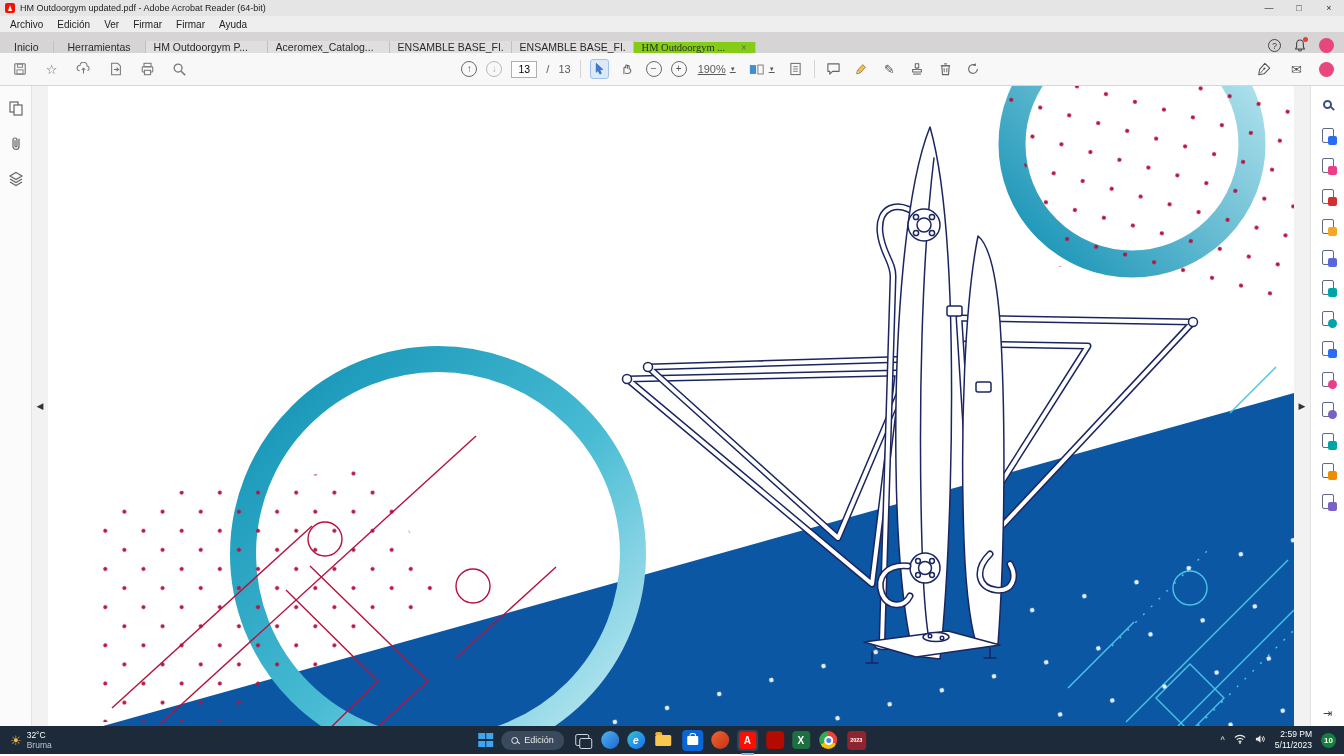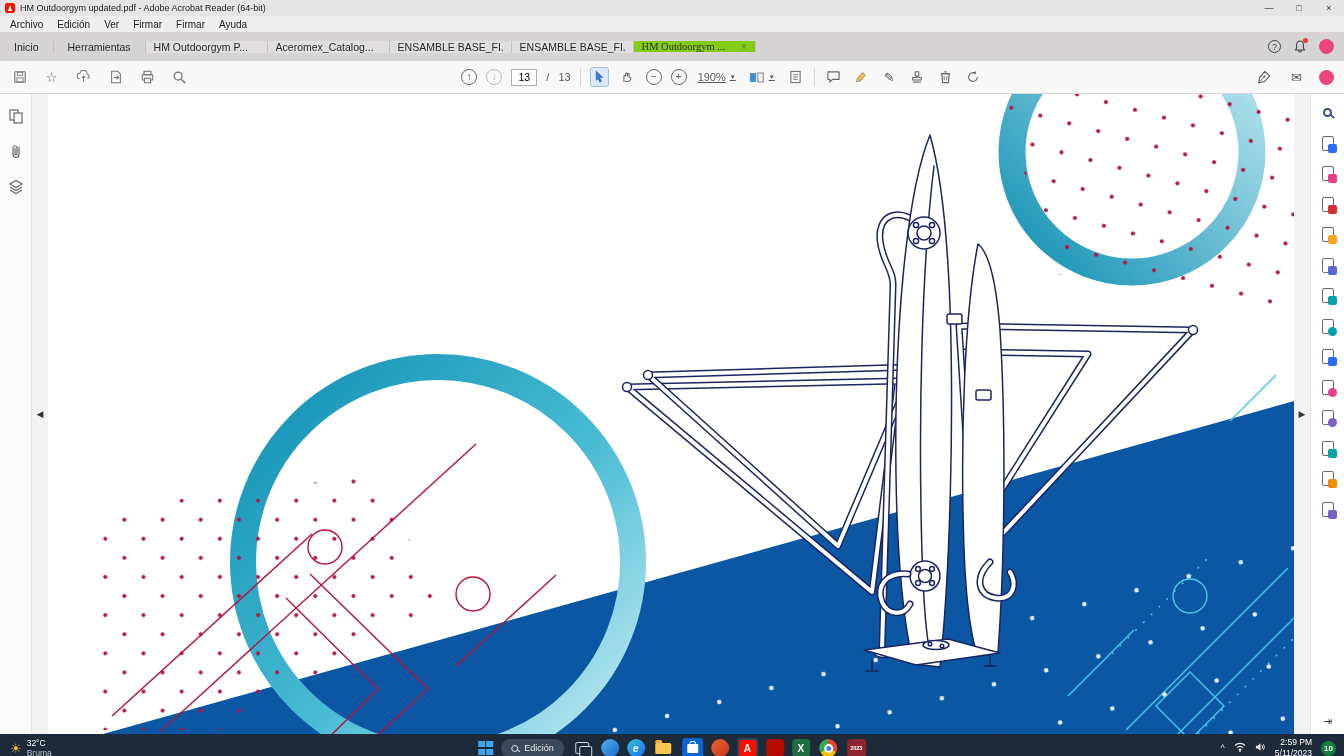--- a/index.html
+++ b/index.html
@@ -11,21 +11,21 @@
   
   .titlebar { height:16px; background:#e5e5e5; display:flex; align-items:center; gap:5px; padding-left:5px; font-size:9px; color:#222; }
   .adobe-logo { width:10px; height:10px; background:#fa0f00; border-radius:2px; position:relative; flex:none; }
   .adobe-logo::after { content:""; position:absolute; left:2.5px; top:2px; border-left:2.5px solid transparent; border-right:2.5px solid transparent; border-bottom:6px solid #fff; }
   .win-controls { margin-left:auto; display:flex; height:100%; }
   .win-btn { width:30px; display:flex; align-items:center; justify-content:center; font-size:9px; color:#333; }
   
   .menubar { height:16px; background:#efeeee; display:flex; align-items:center; padding-left:3px; font-size:10px; color:#222; }
   .menu-item { padding:0 7px; }
   
-  .tabbar { height:29px; background:#d6d4d4; display:flex; align-items:center; font-size:10.5px; color:#2b2b2b; }
+  .tabbar { height:21px; background:#d6d4d4; display:flex; align-items:flex-end; font-size:10.5px; color:#2b2b2b; }
   .tab-fixed { padding:0 14px; display:flex; align-items:center; border-right:1px solid #c2c0c0; }
   .doc-tab { width:122px; display:flex; align-items:center; gap:4px; padding:0 8px; border-right:1px solid #c2c0c0; background:#e0dede; }
   .doc-tab .lbl { white-space:nowrap; overflow:hidden; flex:1; }
   .doc-tab.active { background:#84cc16;font-family:Liberation Serif, serif; }
   .tab-close { color:#555; font-size:10px; }
   .tabbar-right { margin-left:auto; display:flex; align-items:center; gap:13px; padding-right:10px; }
   .help-circle { width:13px; height:13px; border:1px solid #444; border-radius:50%; font-size:9px; display:flex; align-items:center; justify-content:center; color:#444; }
   .bell-dot { position:relative; display:flex; }
   .bell-dot::after { content:""; position:absolute; right:-2px; top:-2px; width:5px; height:5px; border-radius:50%; background:#e34133; }
   .avatar { width:15px; height:15px; border-radius:50%; background:#e8467c; }

